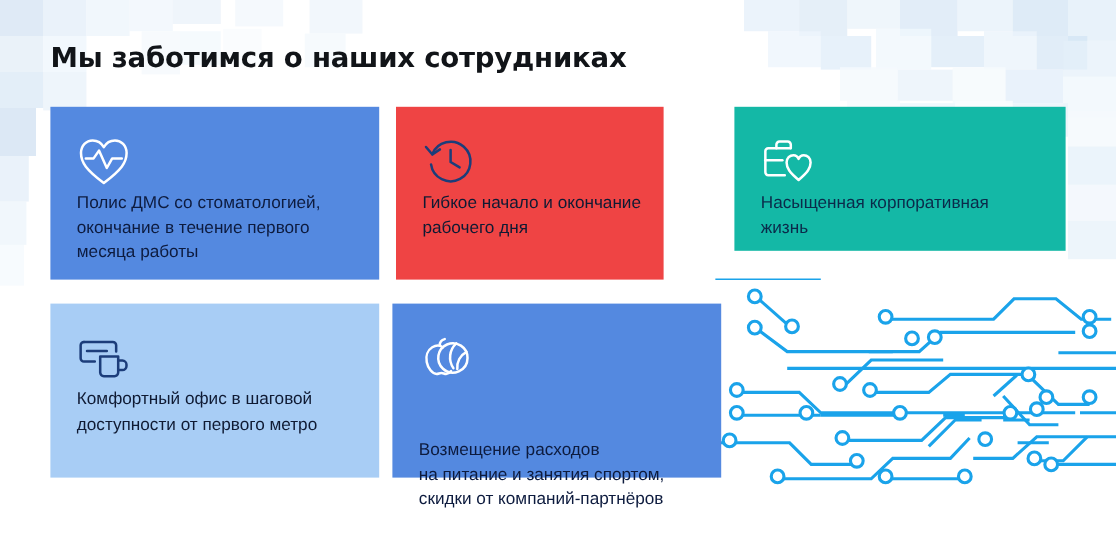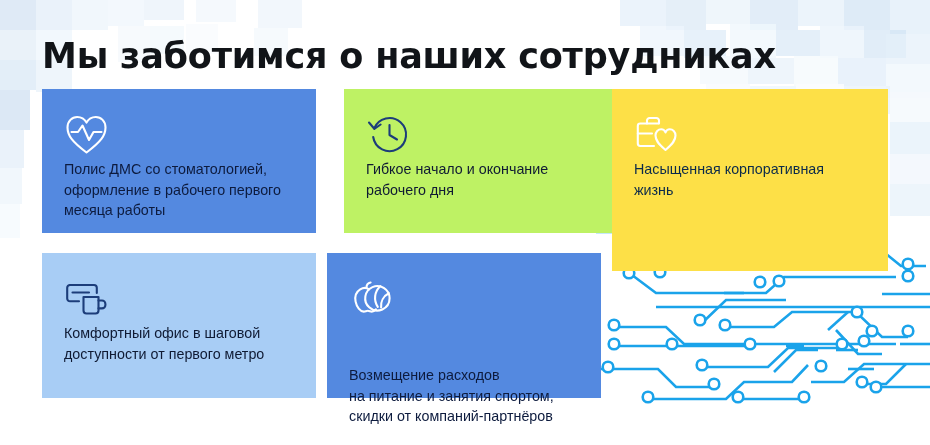--- a/index.html
+++ b/index.html
@@ -12,21 +12,21 @@
   }
   #stage{position:relative;width:930px;height:445px;overflow:hidden;background:#fff;}
 
   
   .mosaic{position:absolute;inset:0;overflow:hidden;z-index:0;}
   .msq{position:absolute;}
 
   
   .title{
     position:absolute;left:42px;top:36px;
-    font-size:35px;font-weight:bold;
+    font-size:23px;font-weight:bold;
     letter-spacing:-0.2px;
     color:#111418;
     z-index:5;
     white-space:nowrap;
     font-family:"DejaVu Sans","Liberation Sans",sans-serif;
   }
 
   
   .card{
     position:absolute;
@@ -109,35 +109,35 @@
 
   <div id="cards-host">
       <div class="card dark" style="left:42px;top:89px;width:274px;height:144px;background:#5489e0;">
       <span class="ico">
           <svg viewBox="0 0 46 42" fill="none" stroke="#ffffff" stroke-width="2.1" stroke-linecap="round" stroke-linejoin="round">
         <path d="M22.5 39.5 C8 28.5 3.5 22.5 3.5 14.5 C3.5 8.2 8 4 13.2 4 C17 4 20.6 6.2 22.5 9.6 C24.4 6.2 28 4 31.8 4 C37 4 41.5 8.2 41.5 14.5 C41.5 22.5 37 28.5 22.5 39.5 Z"></path>
         <path d="M7.5 19 L14 19 L18.5 12.5 L25 27 L29.5 19 L37.5 19"></path>
       </svg>
         </span>
       <div class="ctext" style="top:70px;">Полис ДМС со стоматологией,
-оформление в рабочего первого
+окончание в течение первого
 месяца работы</div>
     </div>
-      <div class="card light" style="left:344px;top:89px;width:274px;height:144px;background:#bef264;">
+      <div class="card light" style="left:330px;top:89px;width:223px;height:144px;background:#ef4444;">
       <span class="ico">
           <svg viewBox="0 0 46 42" fill="none" stroke="#1c3d7a" stroke-width="2.1" stroke-linecap="round" stroke-linejoin="round">
         <path d="M8.2 15.5 A16.5 16.5 0 1 1 7.2 24"></path>
         <path d="M3 9.5 L8.3 15.8 L14.6 11.5"></path>
         <path d="M23.5 12 L23.5 22 L31 26.5"></path>
       </svg>
         </span>
       <div class="ctext" style="top:70px;">Гибкое начало и окончание
 рабочего дня</div>
     </div>
-      <div class="card cyan" style="left:612px;top:89px;width:276px;height:182px;background:#fde047;">
+      <div class="card cyan" style="left:612px;top:89px;width:276px;height:120px;background:#14b8a6;">
       <span class="ico">
           <svg viewBox="0 0 46 42" fill="none" stroke="#ffffff" stroke-width="2.1" stroke-linecap="round" stroke-linejoin="round">
         <path d="M13 10.5 L13 7.6 A2.6 2.6 0 0 1 15.6 5 L22.4 5 A2.6 2.6 0 0 1 25 7.6 L25 10.5"></path>
         <path d="M24.5 10.5 L6.2 10.5 A2.4 2.4 0 0 0 3.8 12.9 L3.8 30.6 A2.4 2.4 0 0 0 6.2 33 L20 33"></path>
         <path d="M3.8 20.5 L18 20.5"></path>
         <path d="M31.5 37 C24 30.7 21.5 27.2 21.5 22.5 C21.5 18.8 24.2 16.3 27.2 16.3 C29.4 16.3 30.8 17.5 31.5 19.4 C32.2 17.5 33.6 16.3 35.8 16.3 C38.8 16.3 41.5 18.8 41.5 22.5 C41.5 27.2 39 30.7 31.5 37 Z"></path>
       </svg>
         </span>
       <div class="ctext" style="top:70px;">Насыщенная корпоративная
 жизнь</div>

